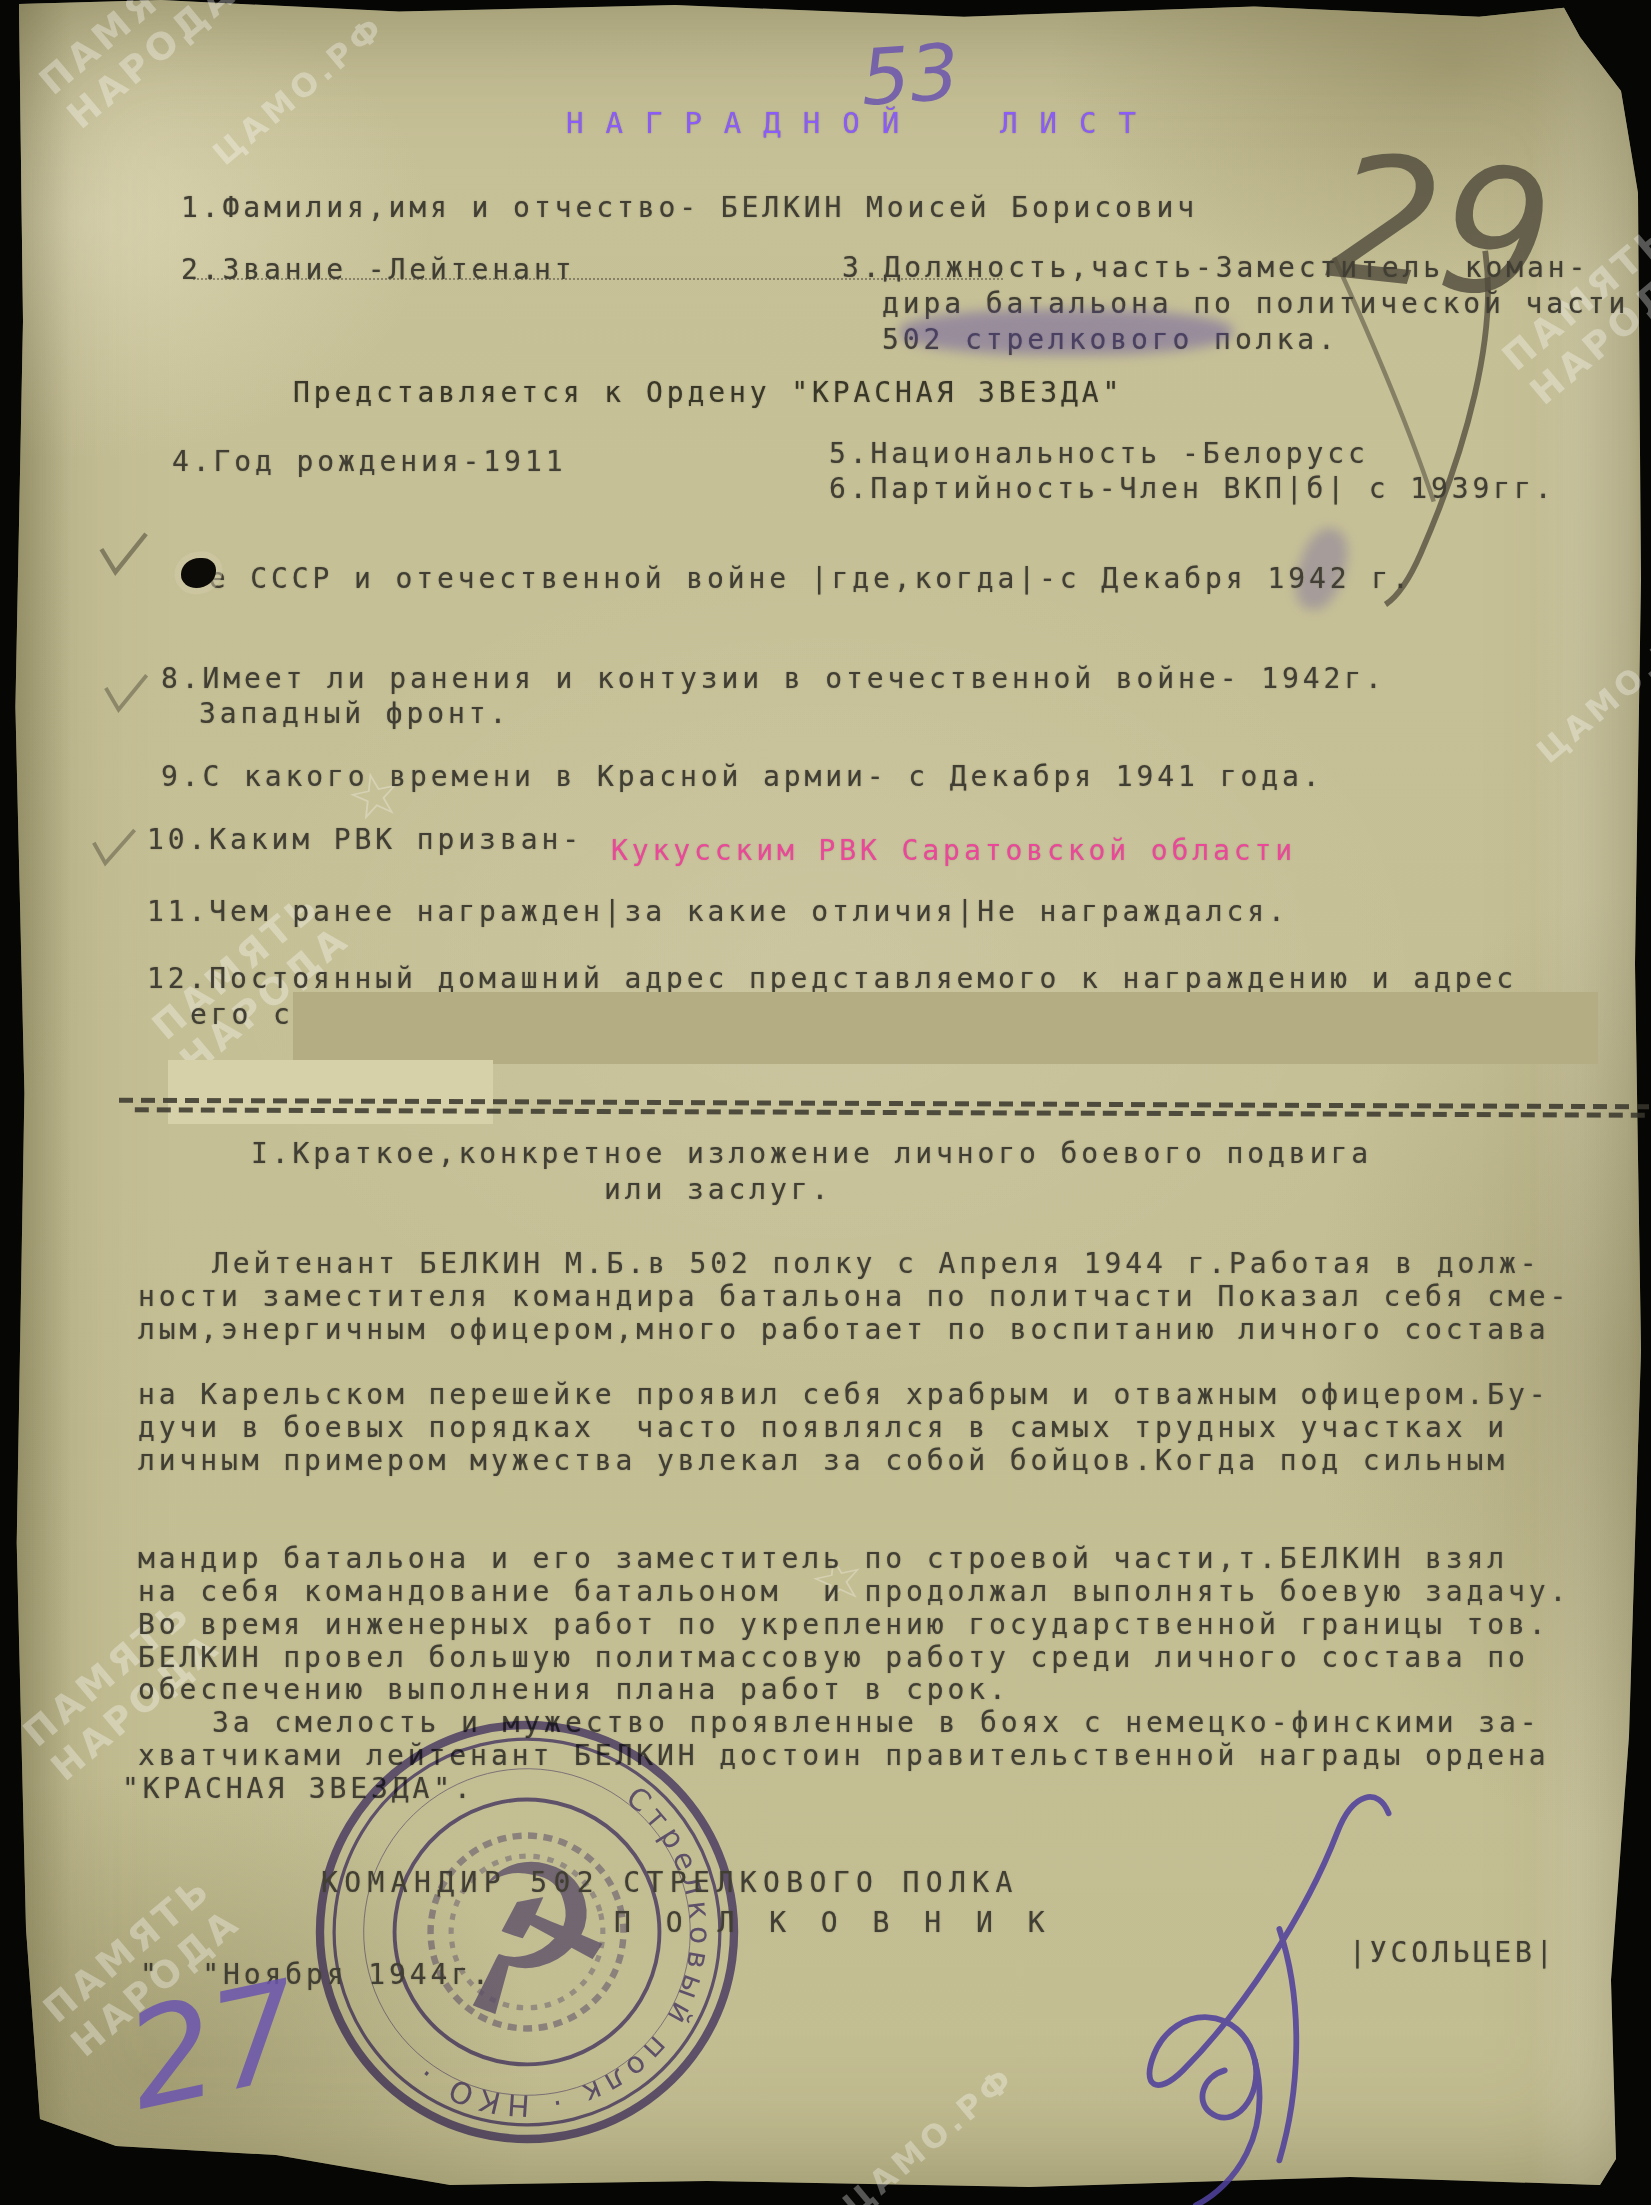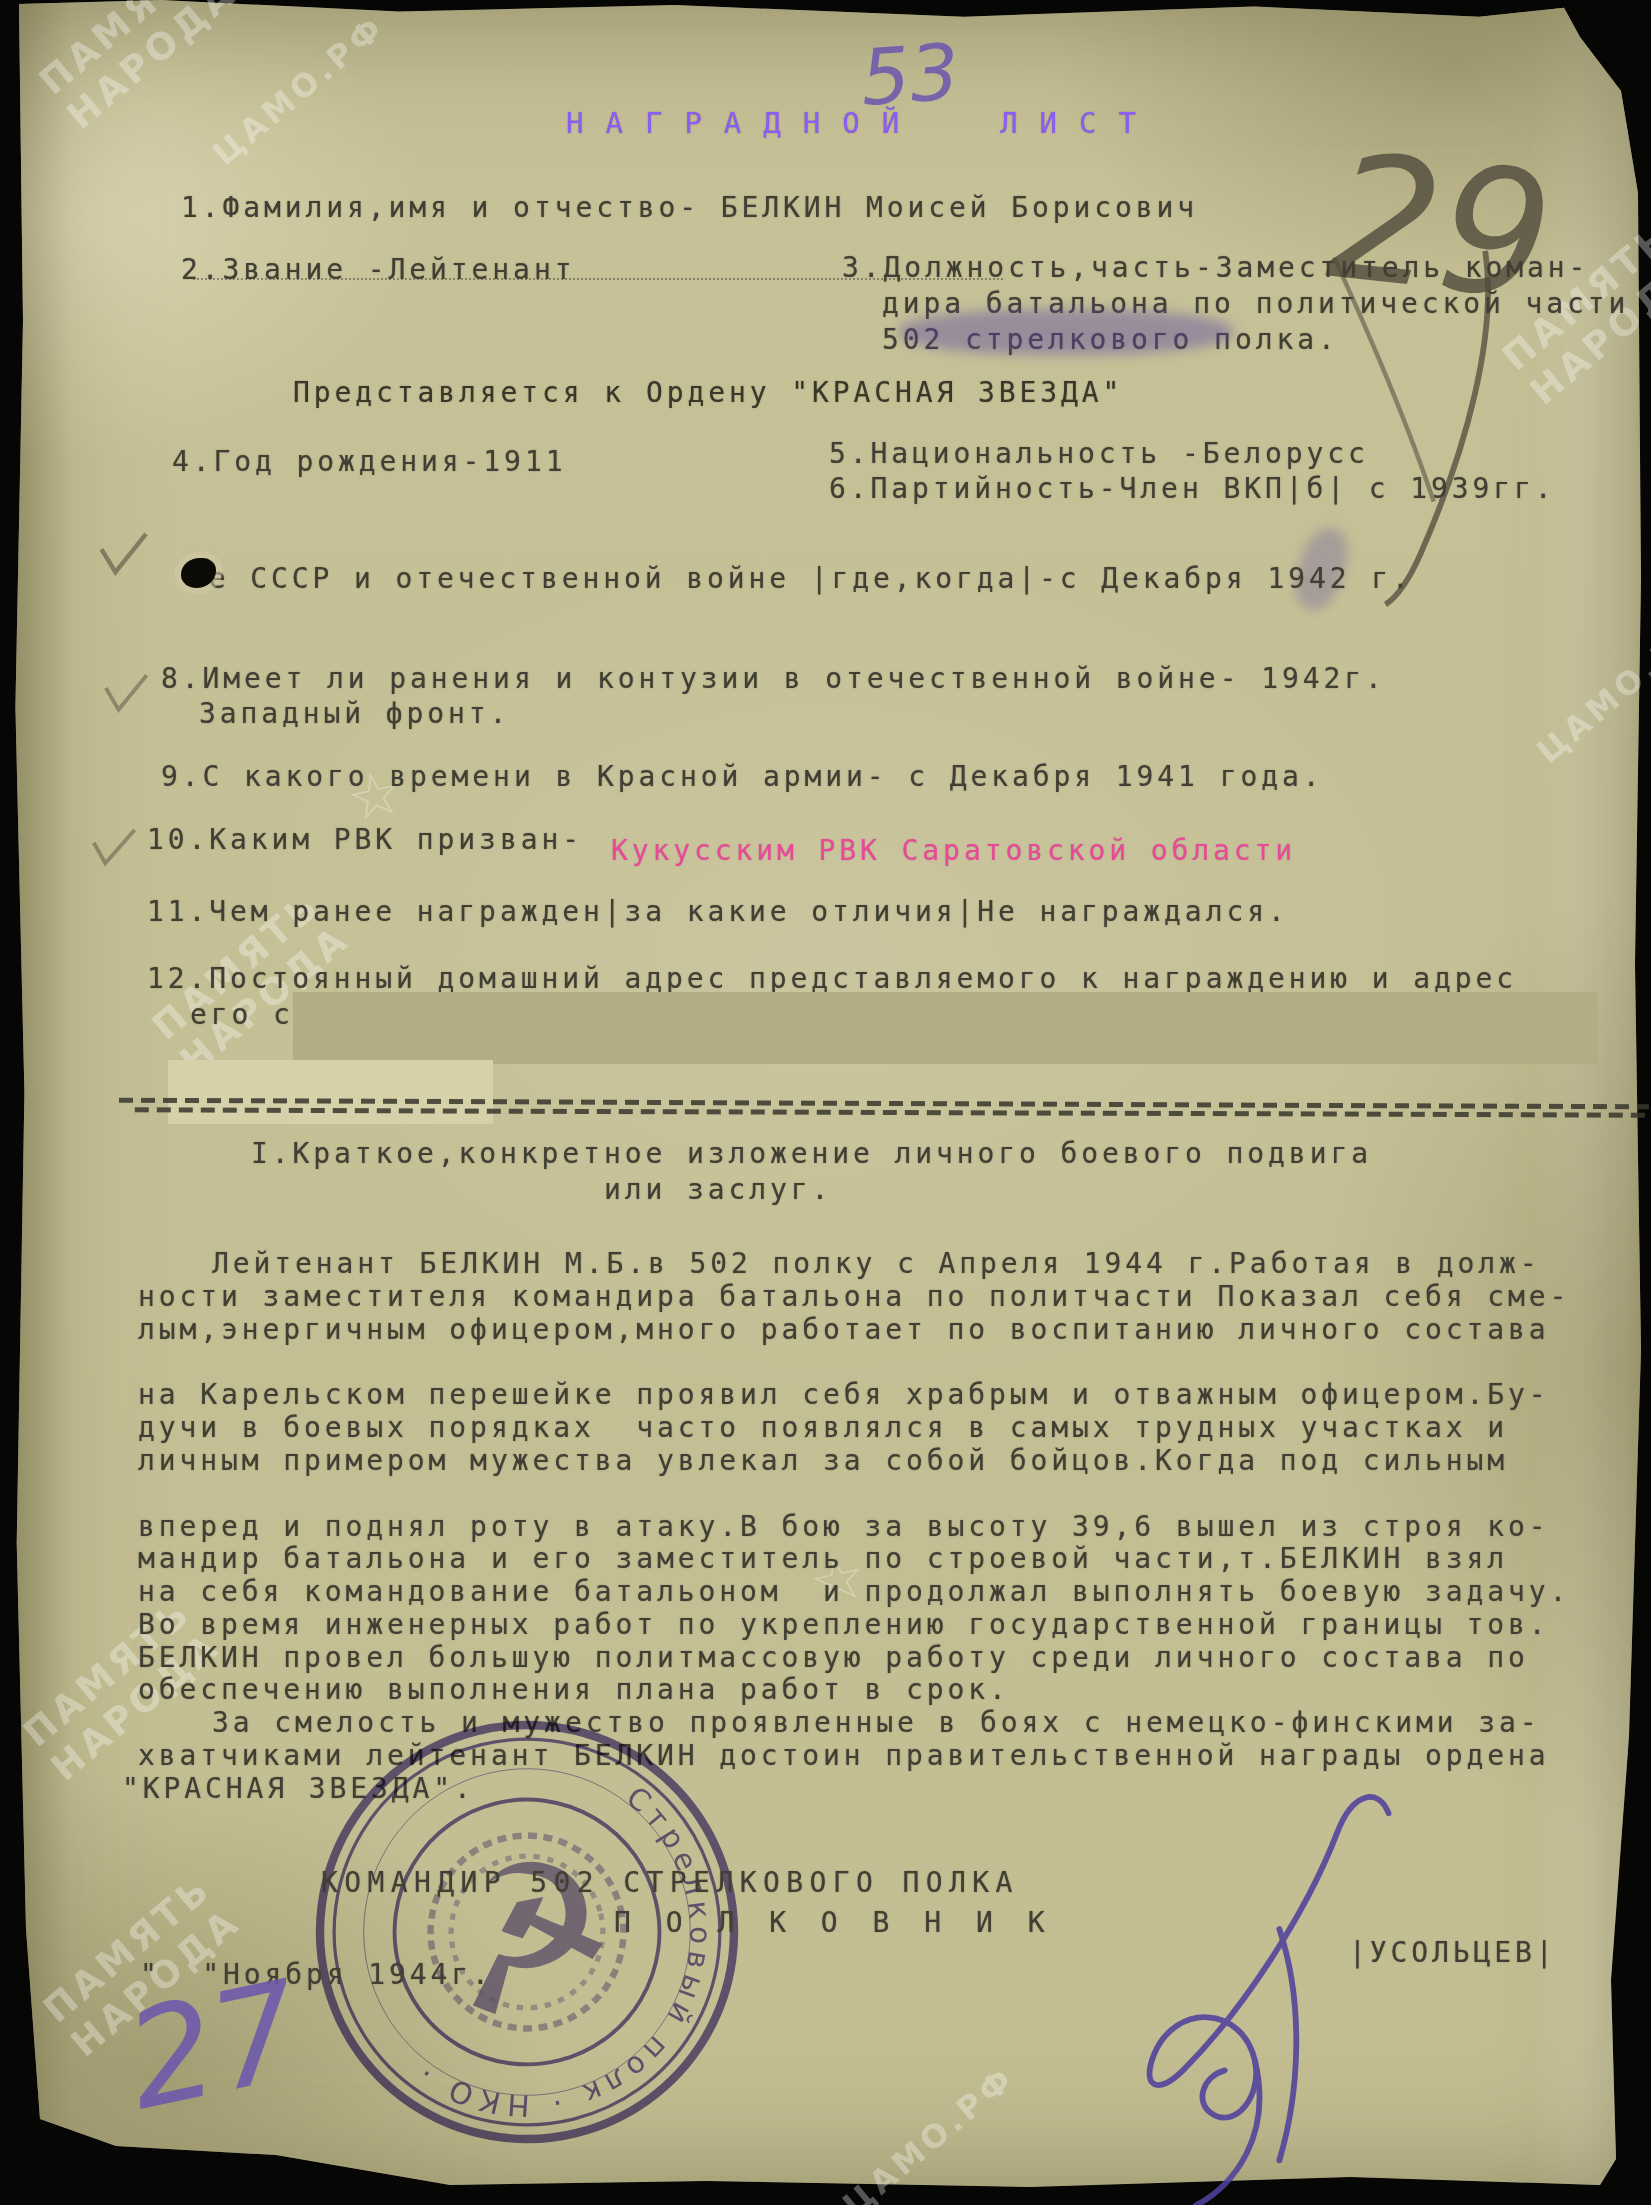--- a/index.html
+++ b/index.html
@@ -123,21 +123,20 @@
 
   <div class="tw inkblur" style="left:251px;top:1139px;">I.Краткое,конкретное изложение личного боевого подвига</div>
   <div class="tw inkblur" style="left:604px;top:1175px;">или заслуг.</div>
 
   <div class="tw inkblur" style="left:212px;top:1249px;">Лейтенант БЕЛКИН М.Б.в 502 полку с Апреля 1944 г.Работая в долж-</div>
   <div class="tw inkblur" style="left:138px;top:1282px;">ности заместителя командира батальона по политчасти Показал себя сме-</div>
   <div class="tw inkblur" style="left:138px;top:1315px;">лым,энергичным офицером,много работает по воспитанию личного состава</div>
   <div class="tw inkblur" style="left:138px;top:1380px;">на Карельском перешейке проявил себя храбрым и отважным офицером.Бу-</div>
   <div class="tw inkblur" style="left:138px;top:1413px;">дучи в боевых порядках  часто появлялся в самых трудных участках и</div>
   <div class="tw inkblur" style="left:138px;top:1446px;">личным примером мужества увлекал за собой бойцов.Когда под сильным</div>
-  <div class="tw inkblur" style="left:138px;top:1512px;">вперед и поднял роту в атаку.В бою за высоту 39,6 вышел из строя ко-</div>
   <div class="tw inkblur" style="left:138px;top:1544px;">мандир батальона и его заместитель по строевой части,т.БЕЛКИН взял</div>
   <div class="tw inkblur" style="left:138px;top:1577px;">на себя командование батальоном  и продолжал выполнять боевую задачу.</div>
   <div class="tw inkblur" style="left:138px;top:1610px;">Во время инженерных работ по укреплению государственной границы тов.</div>
   <div class="tw inkblur" style="left:138px;top:1643px;">БЕЛКИН провел большую политмассовую работу среди личного состава по</div>
   <div class="tw inkblur" style="left:138px;top:1675px;">обеспечению выполнения плана работ в срок.</div>
   <div class="tw inkblur" style="left:212px;top:1708px;">За смелость и мужество проявленные в боях с немецко-финскими за-</div>
   <div class="tw inkblur" style="left:138px;top:1741px;">хватчиками лейтенант БЕЛКИН достоин правительственной награды ордена</div>
   <div class="tw inkblur" style="left:122px;top:1774px;">"КРАСНАЯ ЗВЕЗДА".</div>
 
   <svg class="stamp" style="position:absolute;left:302px;top:1707px;opacity:.82;mix-blend-mode:multiply;" width="450" height="450" viewBox="0 0 700 700">

